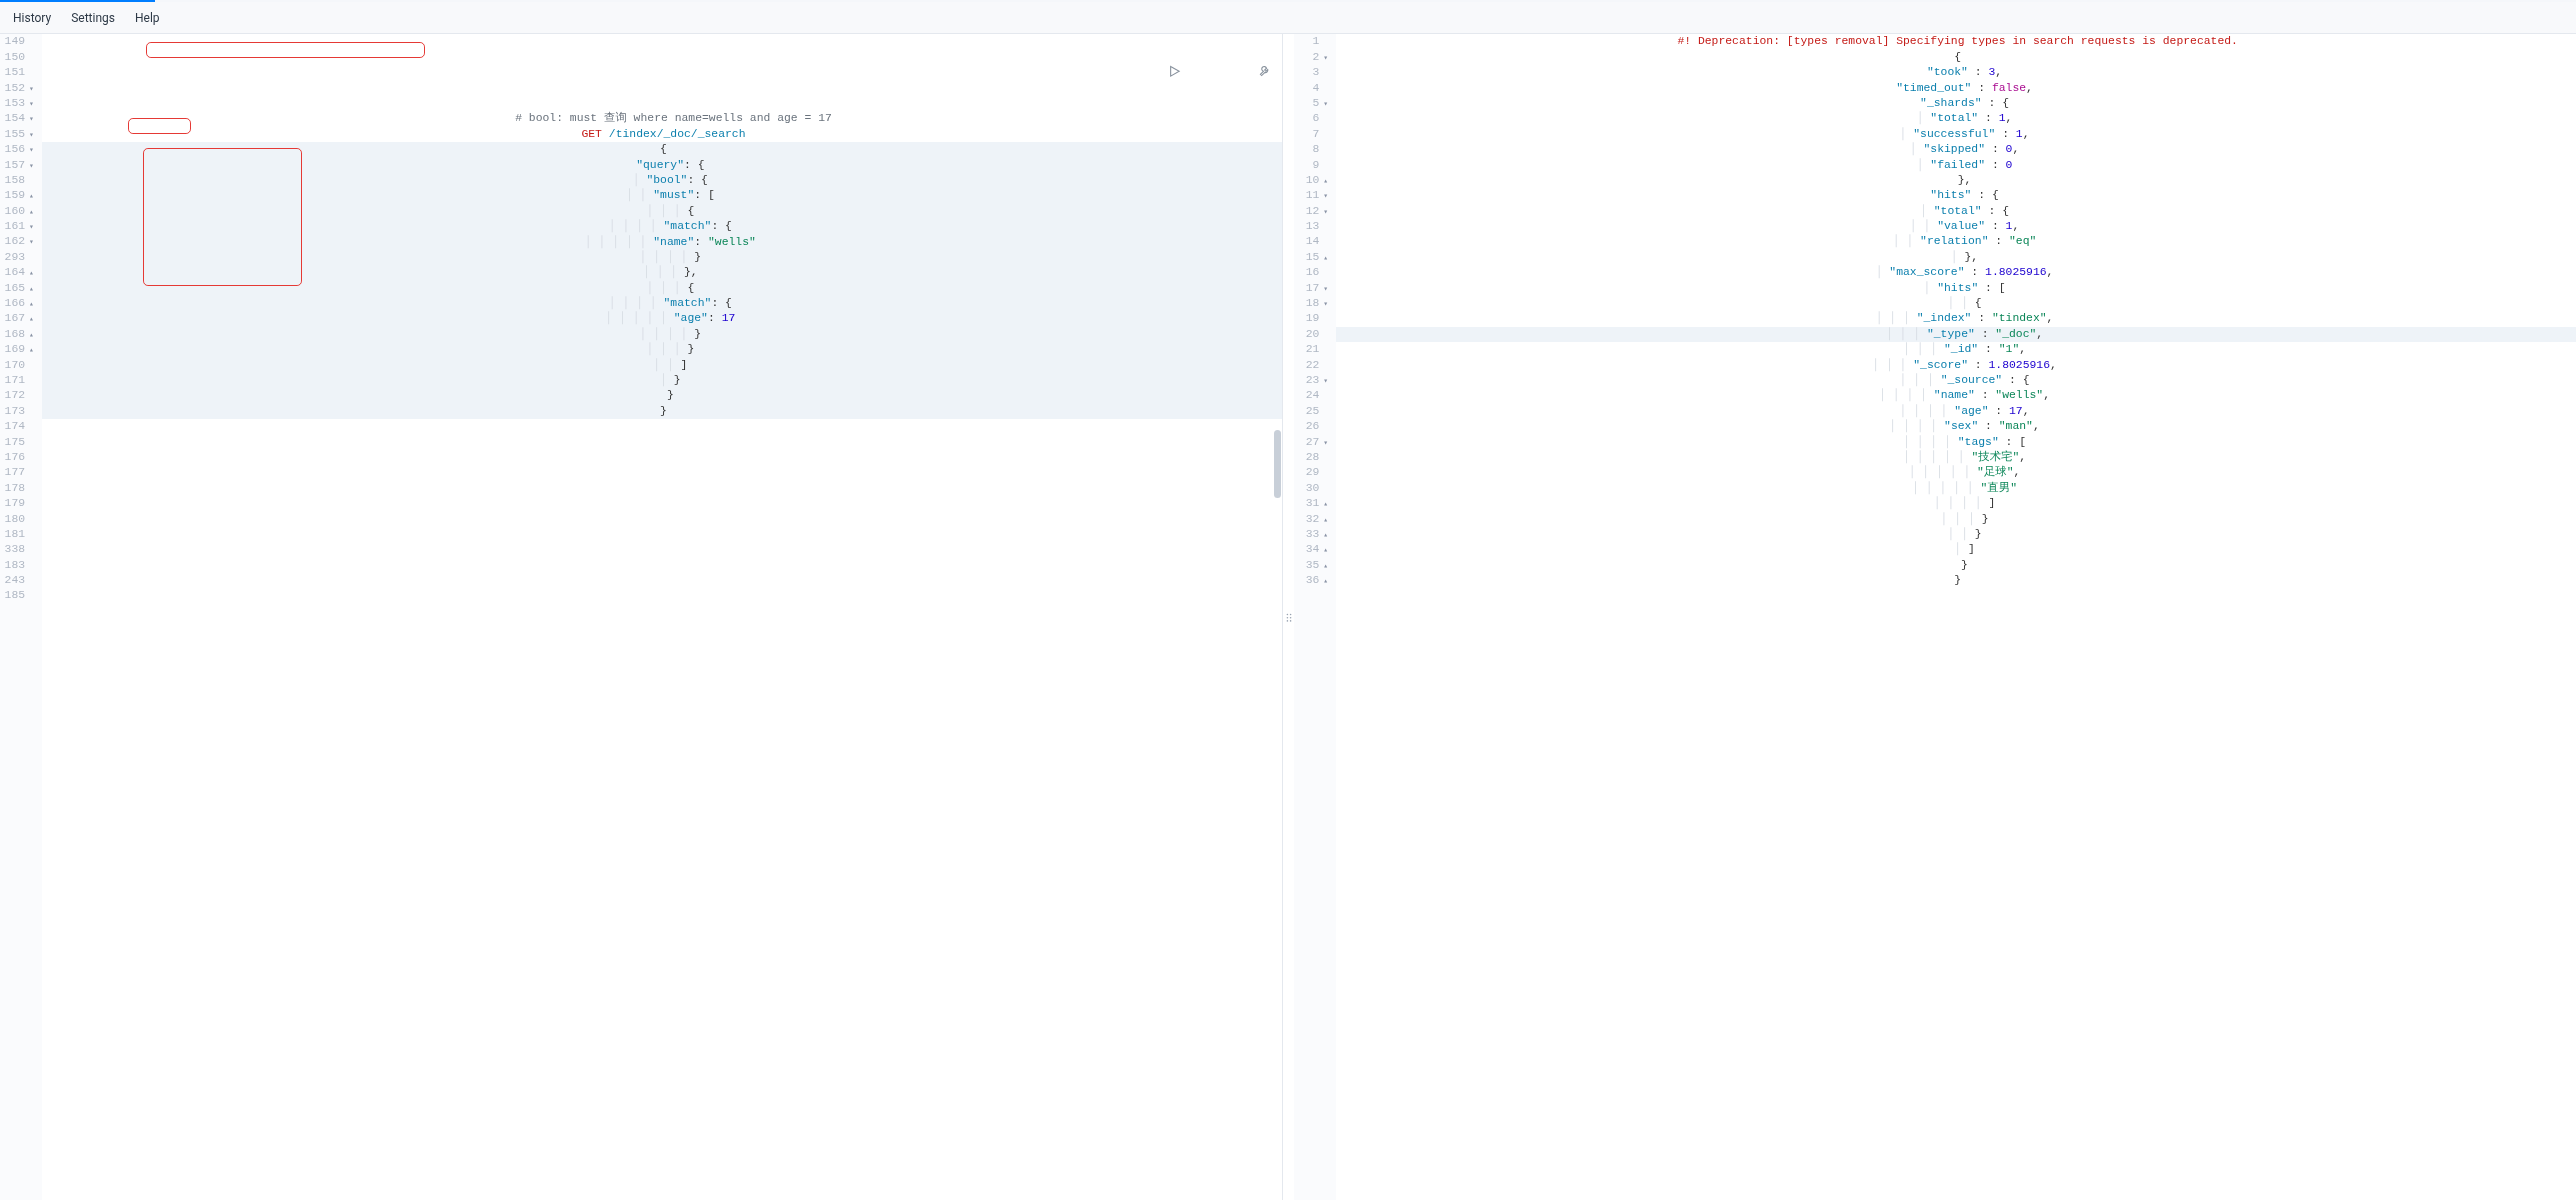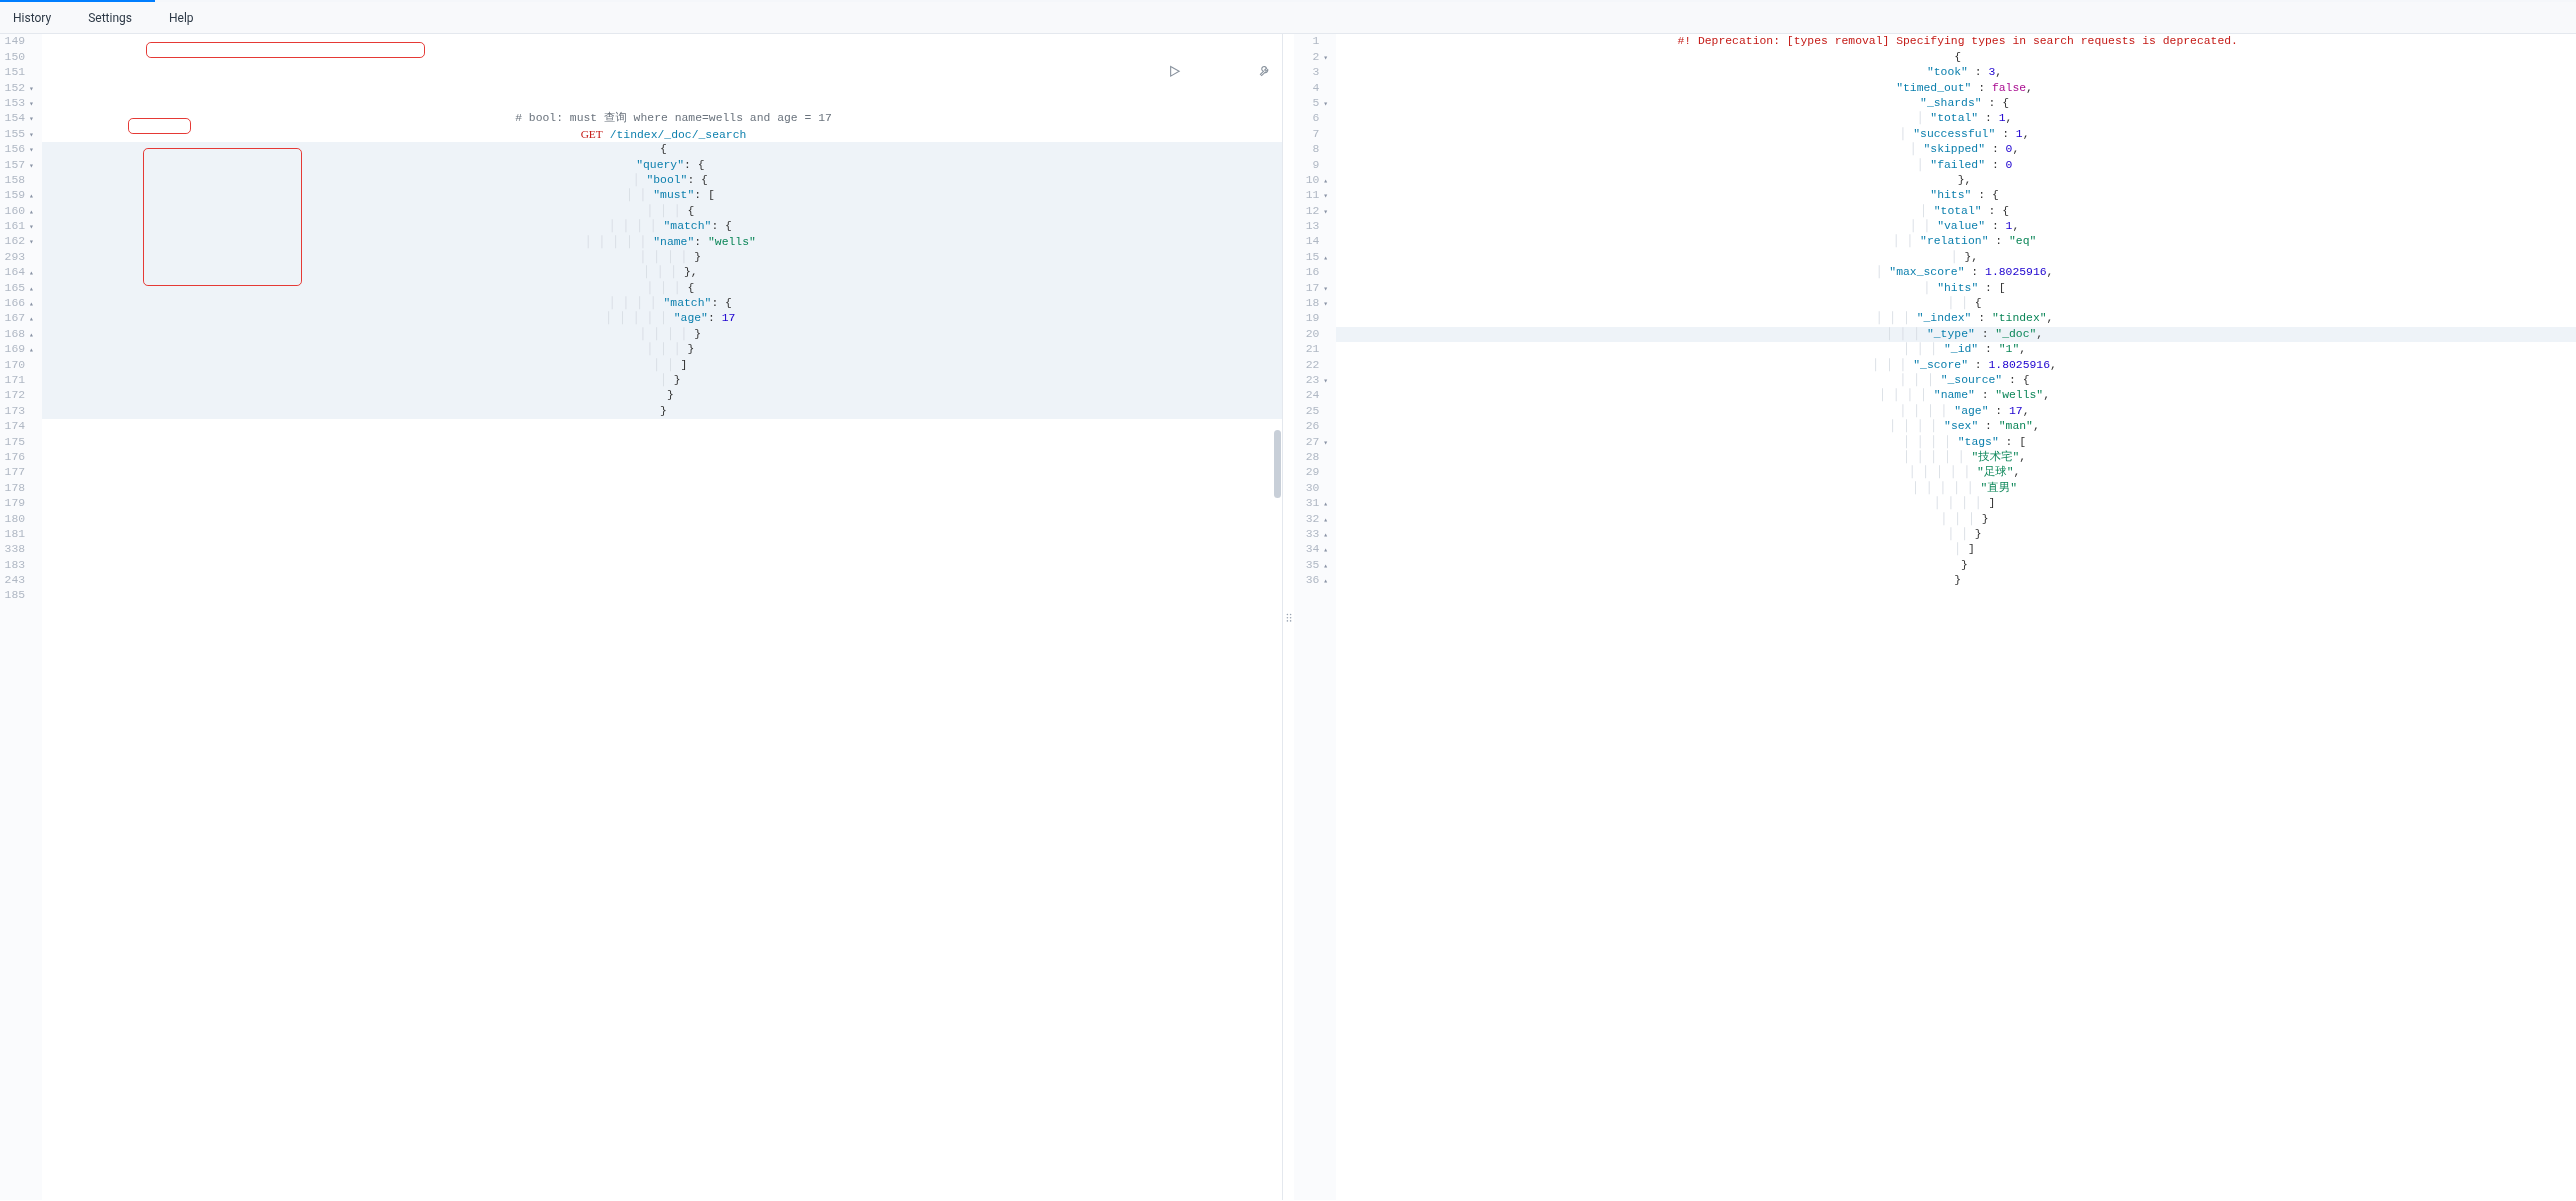--- a/index.html
+++ b/index.html
@@ -1,32 +1,32 @@
 <!DOCTYPE html>
 <html><head>
 <meta charset="utf-8">
 <style>
 * { margin:0; padding:0; box-sizing:border-box; }
 html,body { width:100%; height:100%; font-family: Menlo, Consolas, "Courier New", monospace; font-size:11.4px; background:#fff; color:#333; }
 .top-loading-bar { height:2.4px; background:#f5f7fa; }
 .top-loading-bar .progress { height:100%; width:6%; background:#007eff; }
-.menu-bar { height:32px; display:flex; align-items:center; gap:37px; padding:0 13px; border-bottom:0.8px solid #e4e8ee; background:#f8f9fb; font-family: -apple-system, BlinkMacSystemFont, "Segoe UI", Roboto, sans-serif; font-size:12px; color:#2e3a47; }
+.menu-bar { height:32px; display:flex; align-items:center; gap:20px; padding:0 13px; border-bottom:0.8px solid #e4e8ee; background:#f8f9fb; font-family: -apple-system, BlinkMacSystemFont, "Segoe UI", Roboto, sans-serif; font-size:12px; color:#2e3a47; }
 .menu-bar span { cursor:pointer; }
 .editor-container { display:flex; height:calc(100% - 35px); }
 .pane { flex:1; display:flex; min-width:0; position:relative; overflow:hidden; }
 .pane.left { border-right:0.8px solid #e4e8ee; }
 .gutter { background:#fafbfd; color:#b0b8c4; text-align:right; padding:0 6.5px 0 3.2px; user-select:none; min-width:42px; font-size:11.4px; line-height:15.4px;font-family:Liberation Mono, monospace; }
 .gutter .ln { height:15.4px; display:flex; justify-content:flex-end; align-items:center; gap:2.4px; }
 .gutter .fold { width:8px; text-align:center; color:#8a94a6; font-size:8px; display:inline-block;}
 .code { flex:1; white-space:pre; line-height:15.4px; font-size:11.4px; overflow:hidden; position:relative;text-align:center; }
 .code .line { height:15.4px; padding-left:3.2px; }
 .code .line.hl { background:#eef3f8; }
 .code .line.block-hl { background:#eef3f8; }
 .tok-comment { color:#6a737d;margin-left:20px; }
-.tok-method { color:#c41a16; font-weight:500;font-family:Liberation Serif, serif;}
+.tok-method { color:#c41a16; font-weight:500;}
 .tok-path { color:#0b7fad; }
 .tok-prop { color:#0b7fad; }
 .tok-string { color:#0b8658; }
 .tok-num { color:#1c00cf; }
 .tok-bool { color:#aa0d91; }
 .tok-warn { color:#c41a16; font-weight:500;}
 .indent-guide { color:#d7dce3; }
 .action-icons { position:absolute; top:14.6px; right:9.7px; display:flex; gap:8px; color:#6b7785; }
 .action-icons .ico { cursor:pointer; opacity:.8;}
 .action-icons svg { width:14.6px; height:14.6px; }

